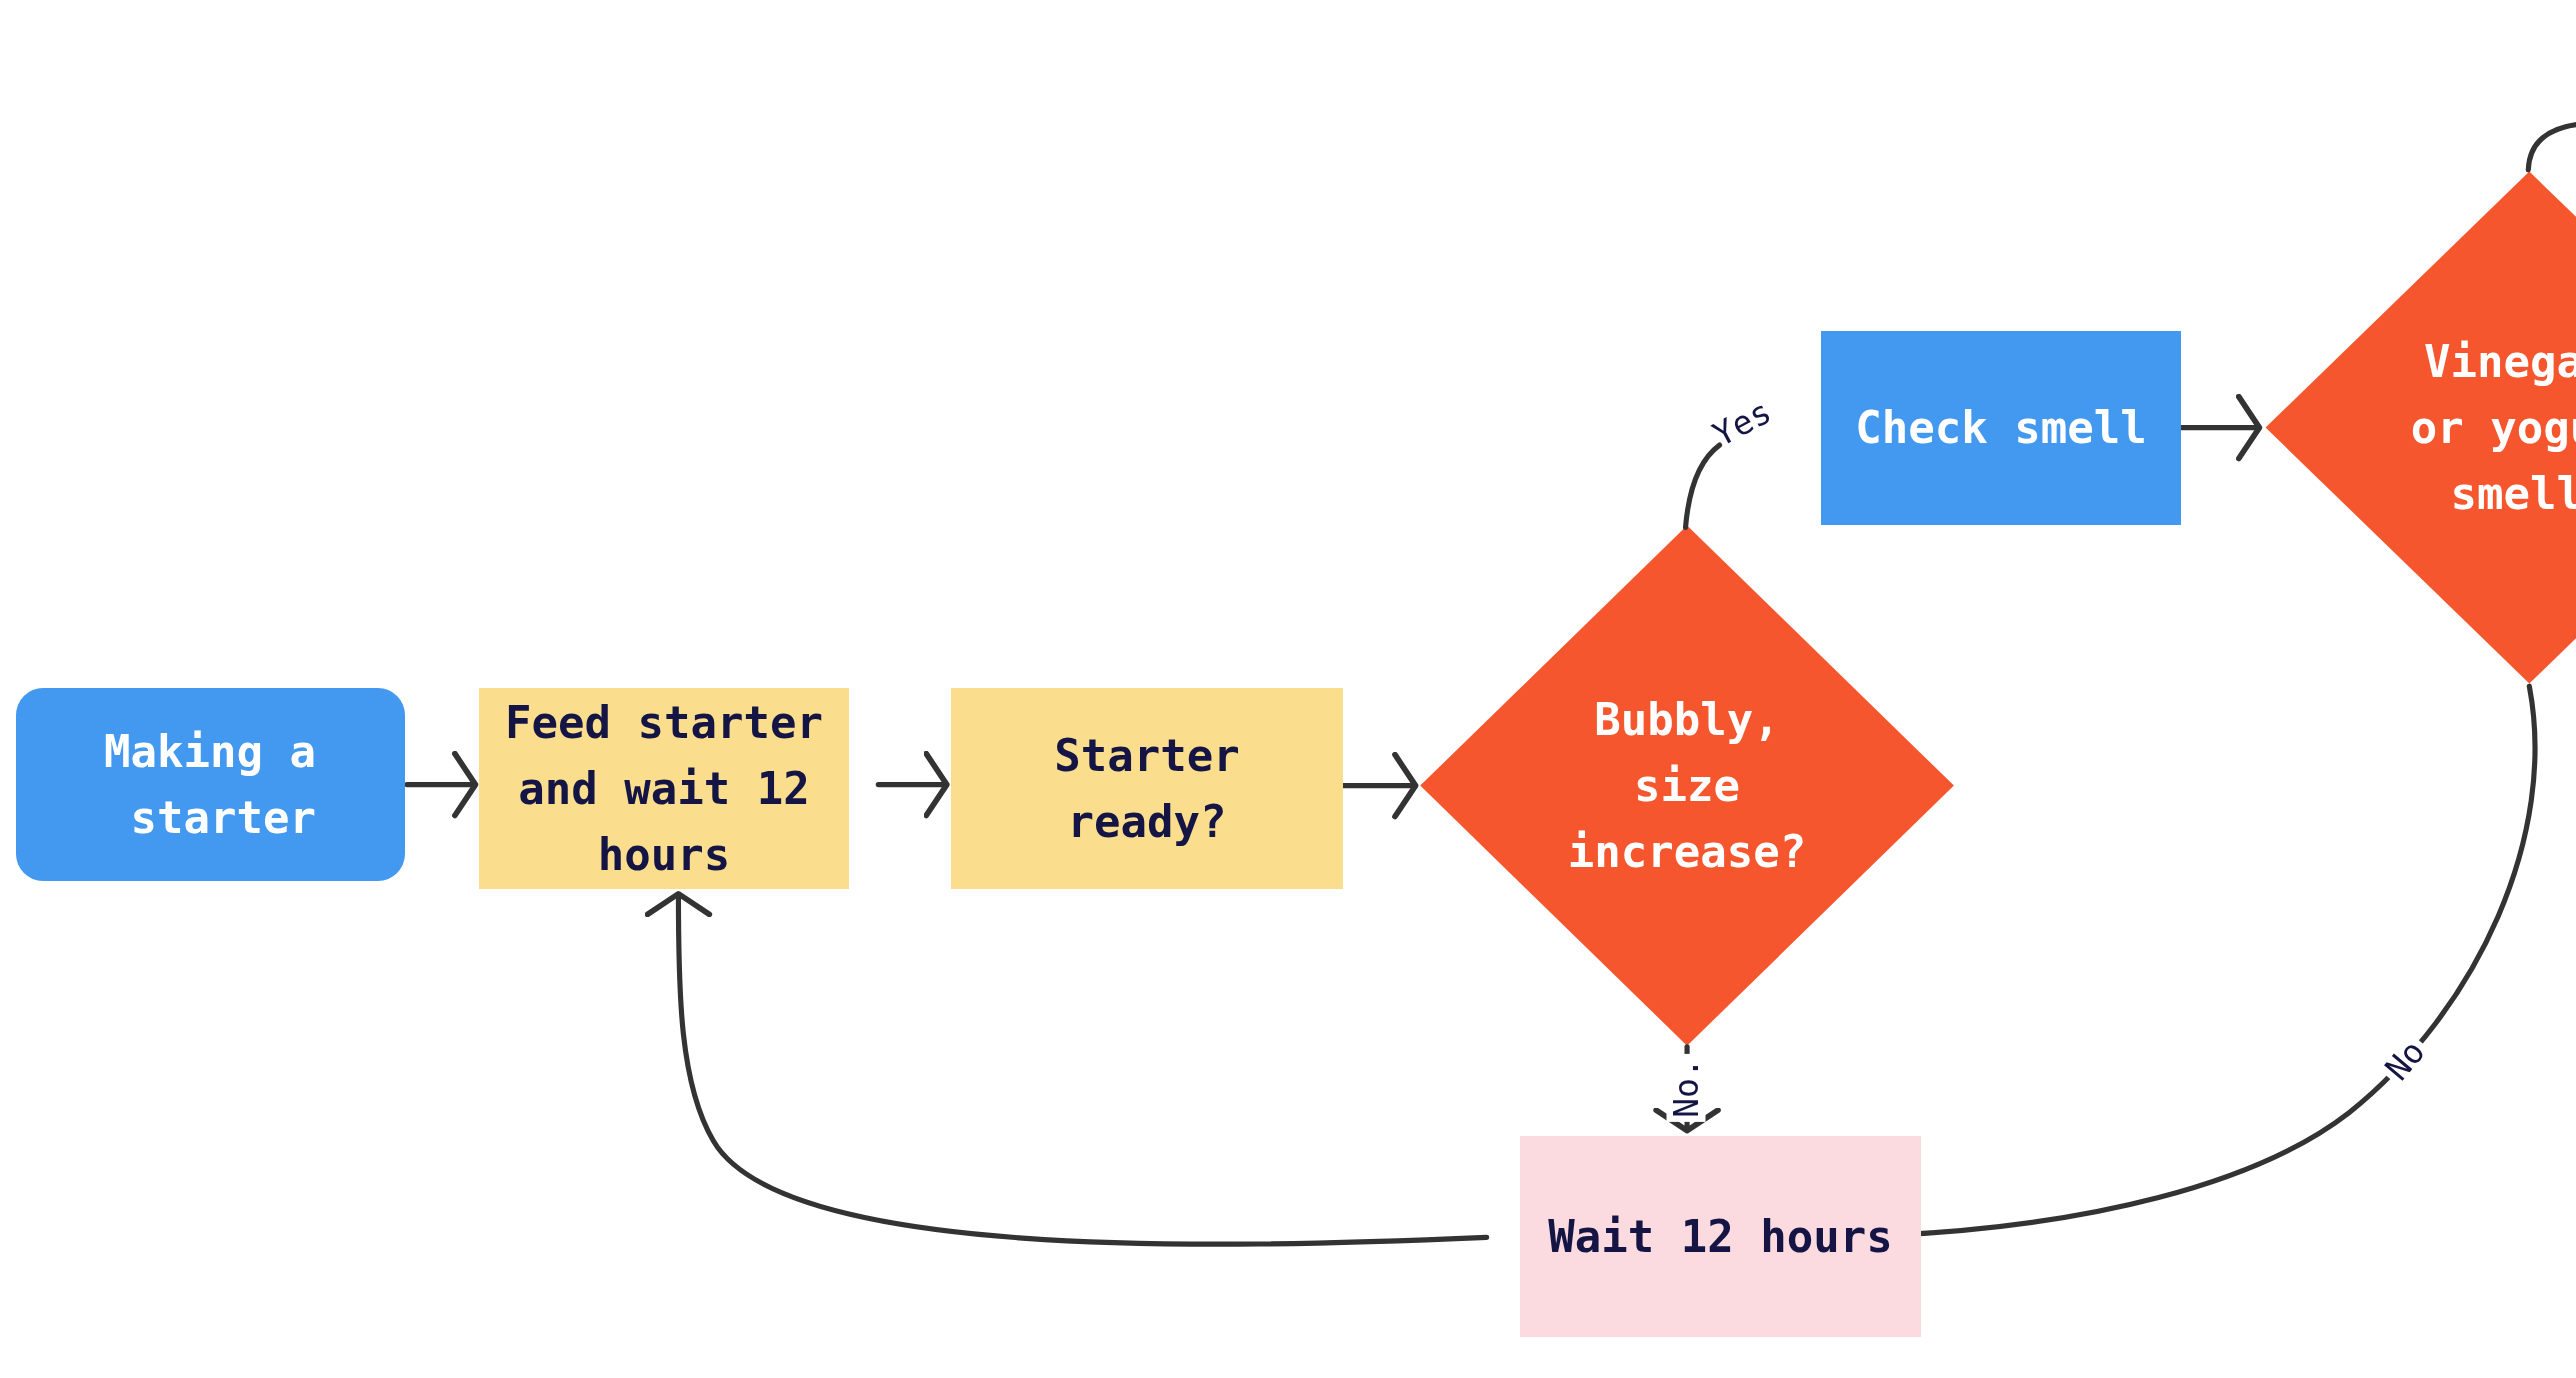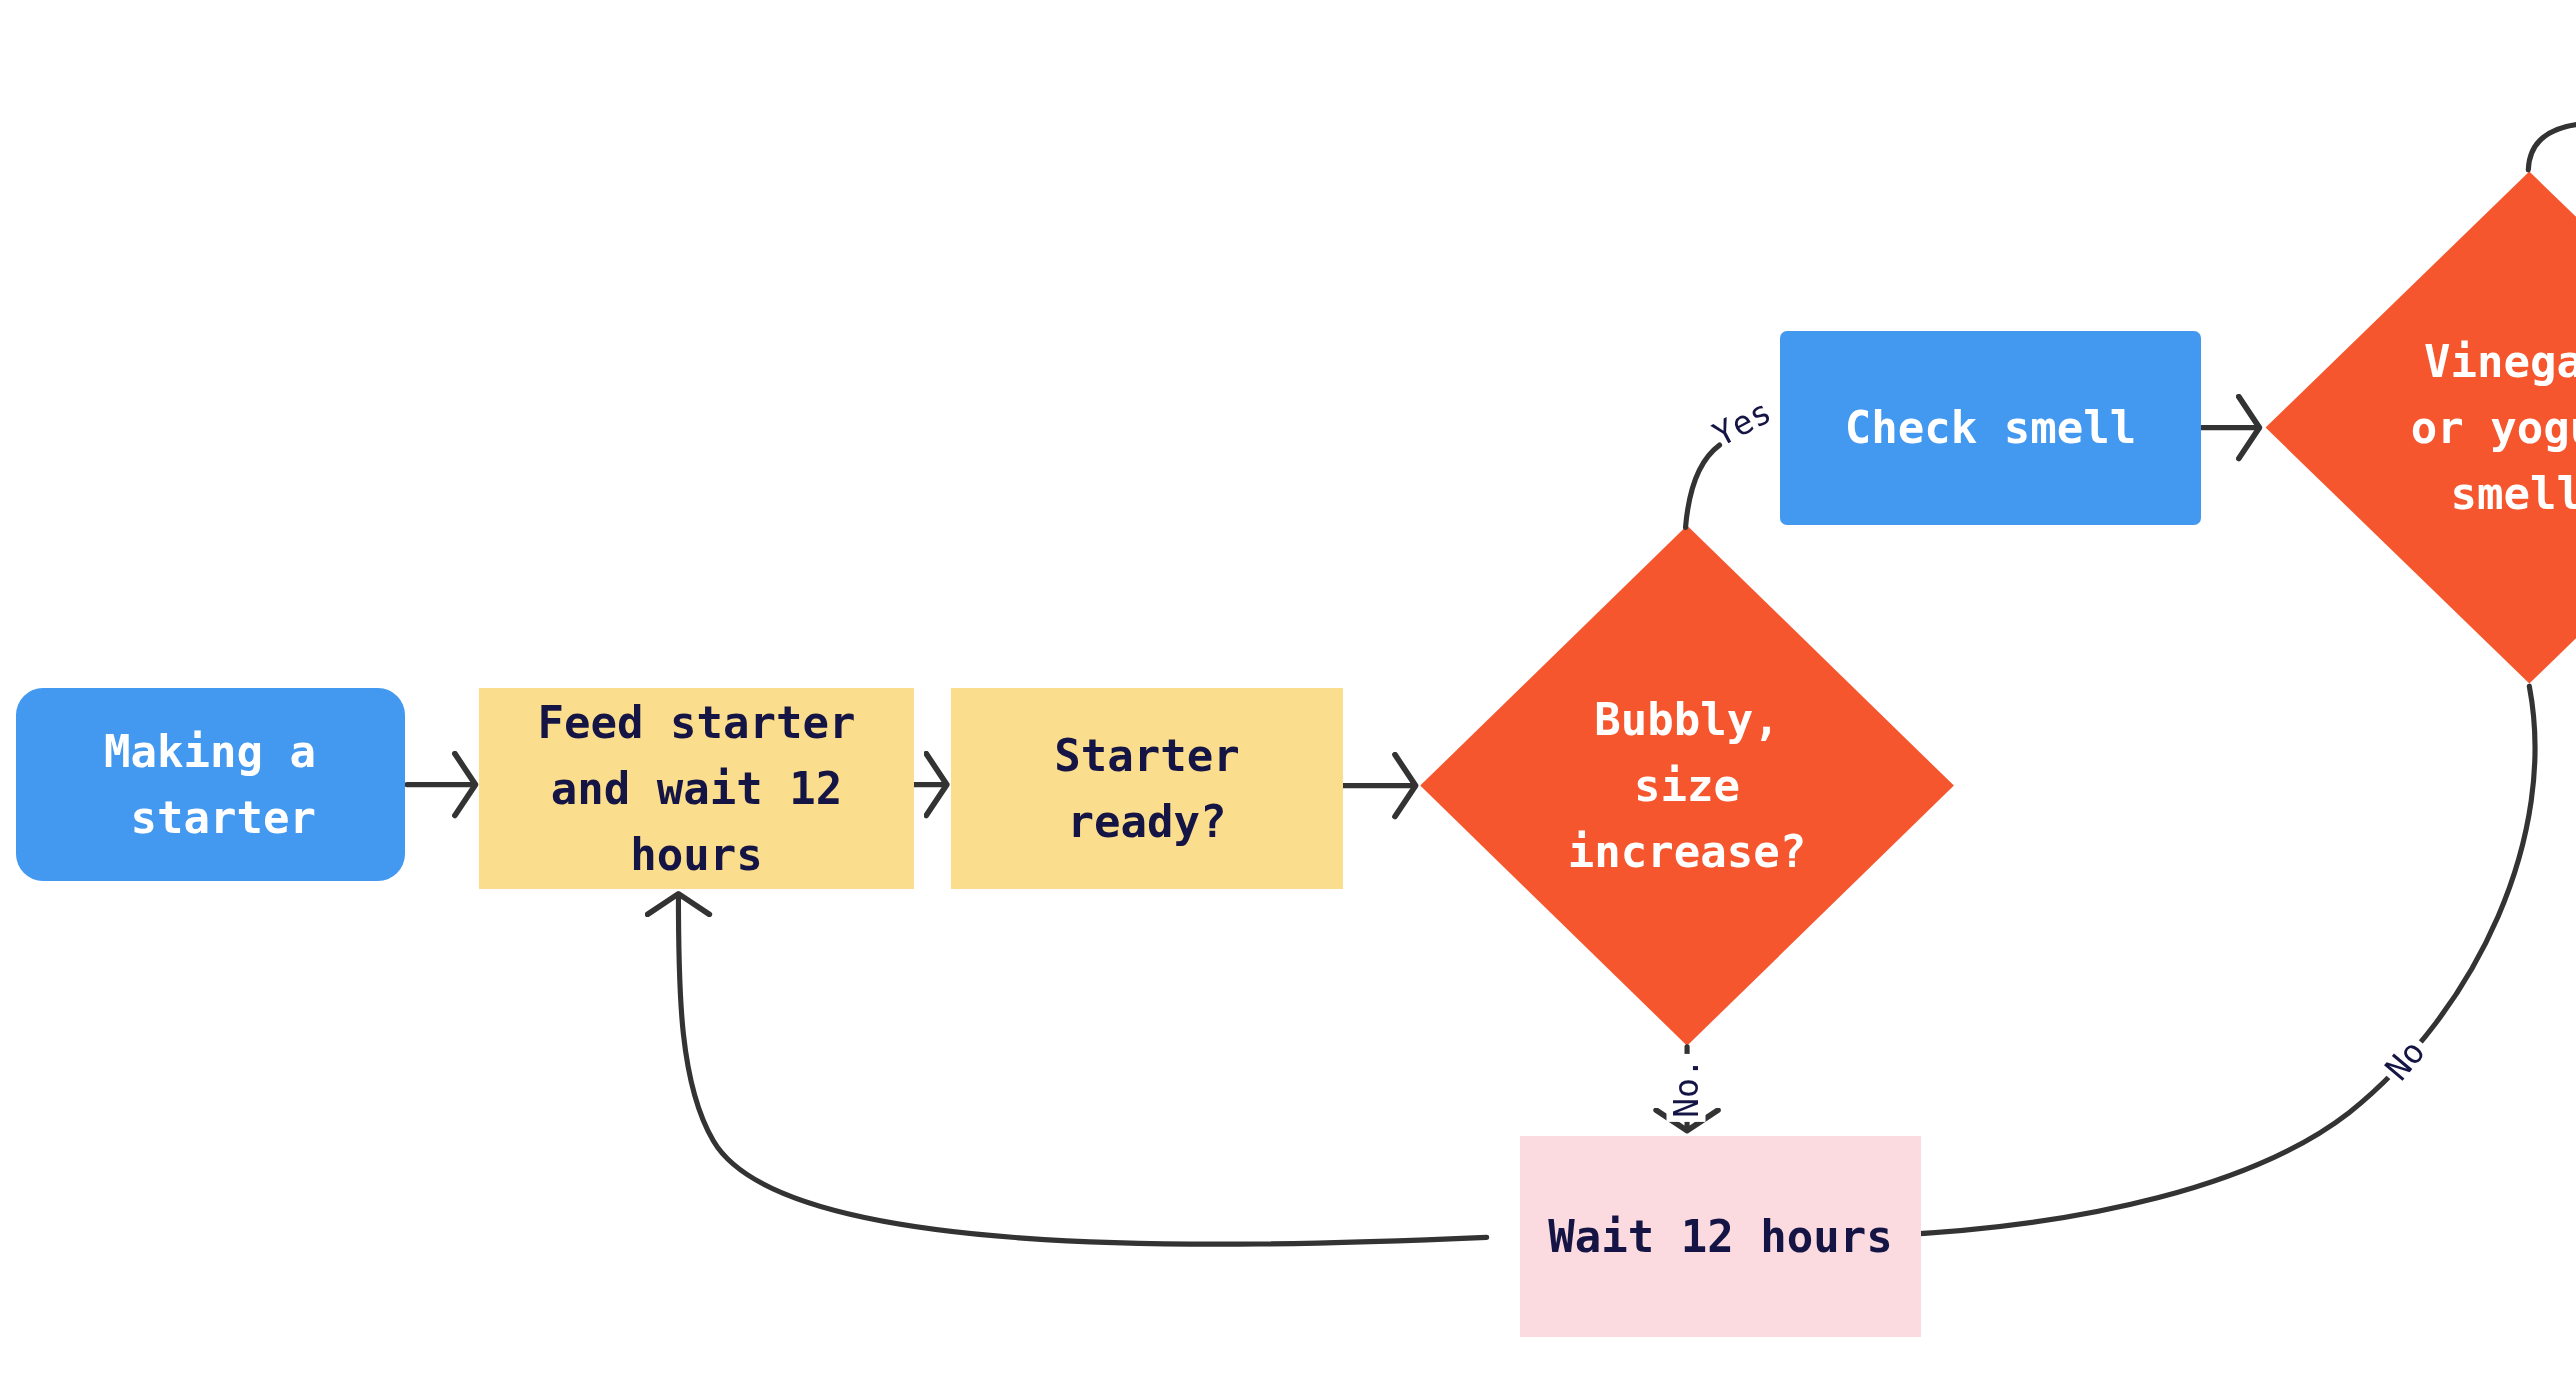--- a/index.html
+++ b/index.html
@@ -64,38 +64,38 @@
       <path d="M 4910 1332 C 4965 1620 4810 1960 4560 2160 C 4380 2300 4050 2380 3672 2398" marker-end="url(#arrow)"></path>
       <path d="M 2886 2402 C 2350 2425 1520 2445 1385 2215 C 1320 2105 1317 1930 1317 1738" marker-end="url(#arrow)"></path>
     </g>
   </svg>
 
   <div class="node blue rounded" style="left:15.5px;top:688px;width:389px;height:193px;">
     <span>Making a
 starter</span>
   </div>
 
-  <div class="node yellow" style="left:479px;top:688px;width:435px;height:201px;text-align:center;">
+  <div class="node yellow" style="left:479px;top:688px;width:370px;height:201px;text-align:center;">
     <span>Feed starter
 and wait 12
 hours</span>
   </div>
 
   <div class="node yellow" style="left:951px;top:688px;width:392px;height:201px;">
     <span>Starter
 ready?</span>
   </div>
 
   <div class="diamond-label" style="left:1687px;top:786px;">
     <span>Bubbly,
 size
 increase?</span>
   </div>
 
-  <div class="node blue" style="left:1780px;top:331px;width:421px;height:194px;border-radius:7px;">
+  <div class="node blue" style="left:1821px;top:331px;width:360px;height:194px;">
     <span>Check smell</span>
   </div>
 
   <div class="diamond-label" style="left:2530px;top:428px;">
     <span>Vinegary
 or yogurt
 smell?</span>
   </div>
 
   <div class="node pink" style="left:1520px;top:1136px;width:401px;height:201px;">

